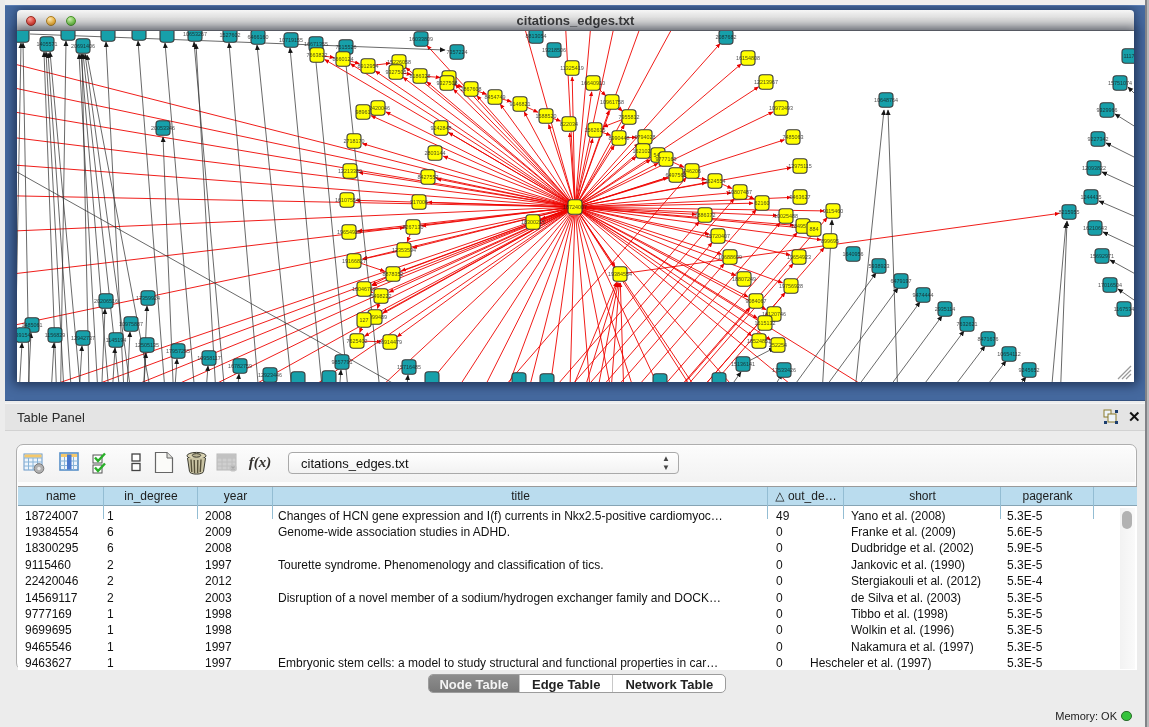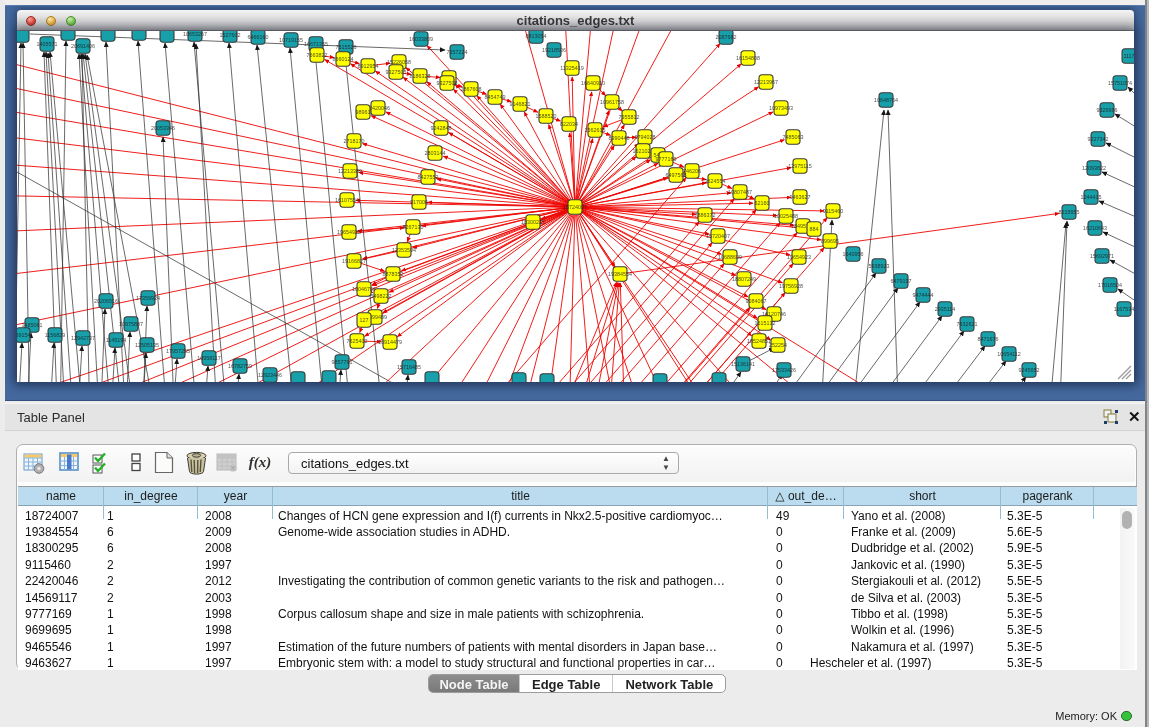--- a/index.html
+++ b/index.html
@@ -661,72 +661,71 @@
           <span class="td" style="left:89px;width:88px">6</span>
           <span class="td" style="left:187px;width:65px">2008</span>
           <span class="td" style="left:758px;width:65px">0</span>
           <span class="td" style="left:833px;width:147px">Dudbridge et al. (2002)</span>
           <span class="td" style="left:989px;width:90px">5.9E-5</span>
         </div>
         <div class="tr" style="top:50.7px;left:0;width:1100px">
           <span class="td" style="left:7px;width:76px">9115460</span>
           <span class="td" style="left:89px;width:88px">2</span>
           <span class="td" style="left:187px;width:65px">1997</span>
+          <span class="td" style="left:260px;width:487px">Tourette syndrome. Phenomenology and classification of tics.</span>
           <span class="td" style="left:758px;width:65px">0</span>
           <span class="td" style="left:833px;width:147px">Jankovic et al. (1990)</span>
           <span class="td" style="left:989px;width:90px">5.3E-5</span>
         </div>
         <div class="tr" style="top:67.1px;left:0;width:1100px">
           <span class="td" style="left:7px;width:76px">22420046</span>
           <span class="td" style="left:89px;width:88px">2</span>
           <span class="td" style="left:187px;width:65px">2012</span>
-          <span class="td" style="left:260px;width:487px">Investigating the contribution of common genetic variants to the risk and pathogen…</span>
           <span class="td" style="left:758px;width:65px">0</span>
           <span class="td" style="left:833px;width:147px">Stergiakouli et al. (2012)</span>
-          <span class="td" style="left:989px;width:90px">5.5E-5</span>
+          <span class="td" style="left:989px;width:90px">5.5E-4</span>
         </div>
         <div class="tr" style="top:83.5px;left:0;width:1100px">
           <span class="td" style="left:7px;width:76px">14569117</span>
           <span class="td" style="left:89px;width:88px">2</span>
           <span class="td" style="left:187px;width:65px">2003</span>
+          <span class="td" style="left:260px;width:487px">Disruption of a novel member of a sodium/hydrogen exchanger family and DOCK…</span>
           <span class="td" style="left:758px;width:65px">0</span>
           <span class="td" style="left:833px;width:147px">de Silva et al. (2003)</span>
           <span class="td" style="left:989px;width:90px">5.3E-5</span>
         </div>
         <div class="tr" style="top:99.9px;left:0;width:1100px">
           <span class="td" style="left:7px;width:76px">9777169</span>
           <span class="td" style="left:89px;width:88px">1</span>
           <span class="td" style="left:187px;width:65px">1998</span>
-          <span class="td" style="left:260px;width:487px">Corpus callosum shape and size in male patients with schizophrenia.</span>
           <span class="td" style="left:758px;width:65px">0</span>
           <span class="td" style="left:833px;width:147px">Tibbo et al. (1998)</span>
           <span class="td" style="left:989px;width:90px">5.3E-5</span>
         </div>
         <div class="tr" style="top:116.3px;left:0;width:1100px">
           <span class="td" style="left:7px;width:76px">9699695</span>
           <span class="td" style="left:89px;width:88px">1</span>
           <span class="td" style="left:187px;width:65px">1998</span>
           <span class="td" style="left:758px;width:65px">0</span>
           <span class="td" style="left:833px;width:147px">Wolkin et al. (1996)</span>
           <span class="td" style="left:989px;width:90px">5.3E-5</span>
         </div>
         <div class="tr" style="top:132.7px;left:0;width:1100px">
           <span class="td" style="left:7px;width:76px">9465546</span>
           <span class="td" style="left:89px;width:88px">1</span>
           <span class="td" style="left:187px;width:65px">1997</span>
-          <span class="td" style="left:260px;width:487px">Estimation of the future numbers of patients with mental disorders in Japan base…</span>
           <span class="td" style="left:758px;width:65px">0</span>
           <span class="td" style="left:833px;width:147px">Nakamura et al. (1997)</span>
           <span class="td" style="left:989px;width:90px">5.3E-5</span>
         </div>
         <div class="tr" style="top:149.1px;left:0;width:1100px">
           <span class="td" style="left:7px;width:76px">9463627</span>
           <span class="td" style="left:89px;width:88px">1</span>
           <span class="td" style="left:187px;width:65px">1997</span>
-          <span class="td" style="left:260px;width:487px">Embryonic stem with: a model to study structural and functional properties in car…</span>
+          <span class="td" style="left:260px;width:487px">Embryonic stem cells: a model to study structural and functional properties in car…</span>
           <span class="td" style="left:758px;width:65px">0</span>
           <span class="td" style="left:792px;width:147px">Hescheler et al. (1997)</span>
           <span class="td" style="left:989px;width:90px">5.3E-5</span>
         </div>
       </div>
     <div id="vscroll">
         <div id="vthumb"></div>
       </div>
   </div>
 </div>

